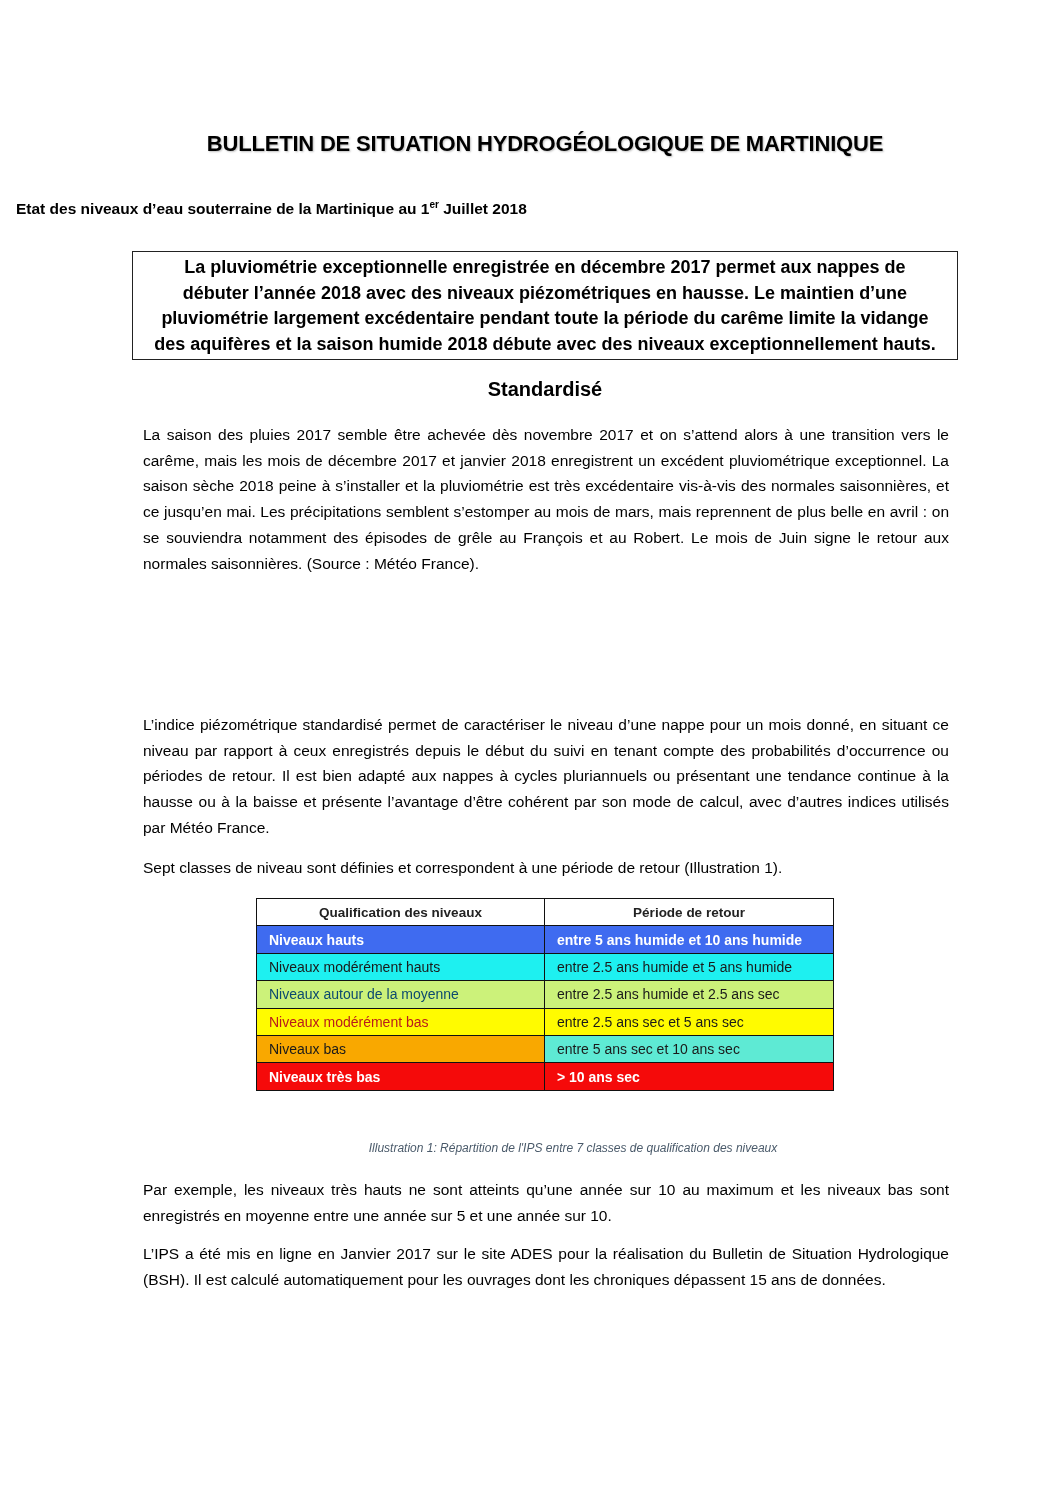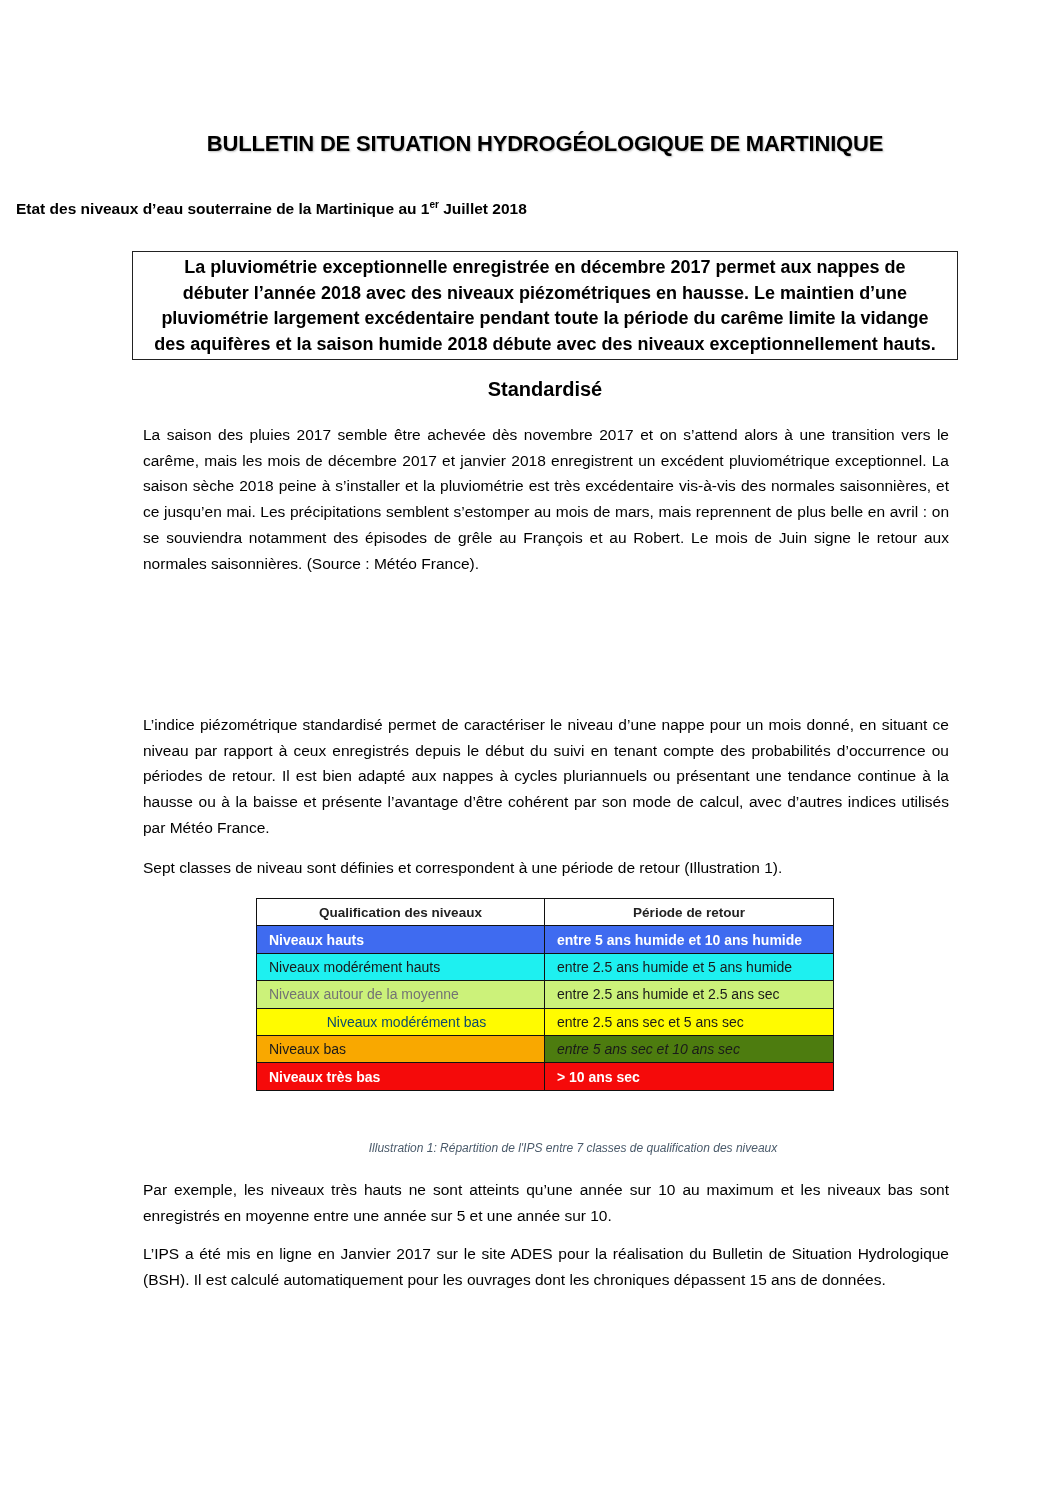--- a/index.html
+++ b/index.html
@@ -83,30 +83,30 @@
     <tbody id="ips-body">
       <tr>
           <td class="c1" style="background: rgb(63, 107, 240); color: rgb(255, 255, 255); font-weight: bold; margin-top: 44px;">Niveaux hauts</td>
           <td style="background: rgb(63, 107, 240); color: rgb(255, 255, 255); font-weight: bold;">entre 5 ans humide et 10 ans humide</td>
         </tr>
       <tr>
           <td class="c1" style="background: rgb(30, 240, 240); color: rgb(26, 26, 26);">Niveaux modérément hauts</td>
           <td style="background: rgb(30, 240, 240); color: rgb(26, 26, 26);">entre 2.5 ans humide et 5 ans humide</td>
         </tr>
       <tr>
-          <td class="c1" style="background: rgb(204, 242, 122); color: #737373;">Niveaux autour de la moyenne</td>
+          <td class="c1" style="background: rgb(204, 242, 122); color: #0c4a6e;">Niveaux autour de la moyenne</td>
           <td style="background: rgb(204, 242, 122); color: rgb(26, 26, 26);">entre 2.5 ans humide et 2.5 ans sec</td>
         </tr>
       <tr>
-          <td class="c1" style="background: rgb(255, 251, 0); color: #0c4a6e; text-align: center;">Niveaux modérément bas</td>
+          <td class="c1" style="background: rgb(255, 251, 0); color: #b91c1c;">Niveaux modérément bas</td>
           <td style="background: rgb(255, 251, 0); color: rgb(26, 26, 26);">entre 2.5 ans sec et 5 ans sec</td>
         </tr>
       <tr>
           <td class="c1" style="background: rgb(249, 168, 0); color: rgb(26, 26, 26);">Niveaux bas</td>
-          <td style="background: #4d7c0f; color: rgb(26, 26, 26); font-style: italic;">entre 5 ans sec et 10 ans sec</td>
+          <td style="background: #5eead4; color: rgb(26, 26, 26);">entre 5 ans sec et 10 ans sec</td>
         </tr>
       <tr>
           <td class="c1" style="background: rgb(245, 10, 10); color: rgb(255, 255, 255); font-weight: bold;">Niveaux très bas</td>
           <td style="background: rgb(245, 10, 10); color: rgb(255, 255, 255); font-weight: bold;">&gt; 10 ans sec</td>
         </tr>
     </tbody>
   </table>
 
   <div class="caption">Illustration 1: Répartition de l'IPS entre 7 classes de qualification des niveaux</div>
 

